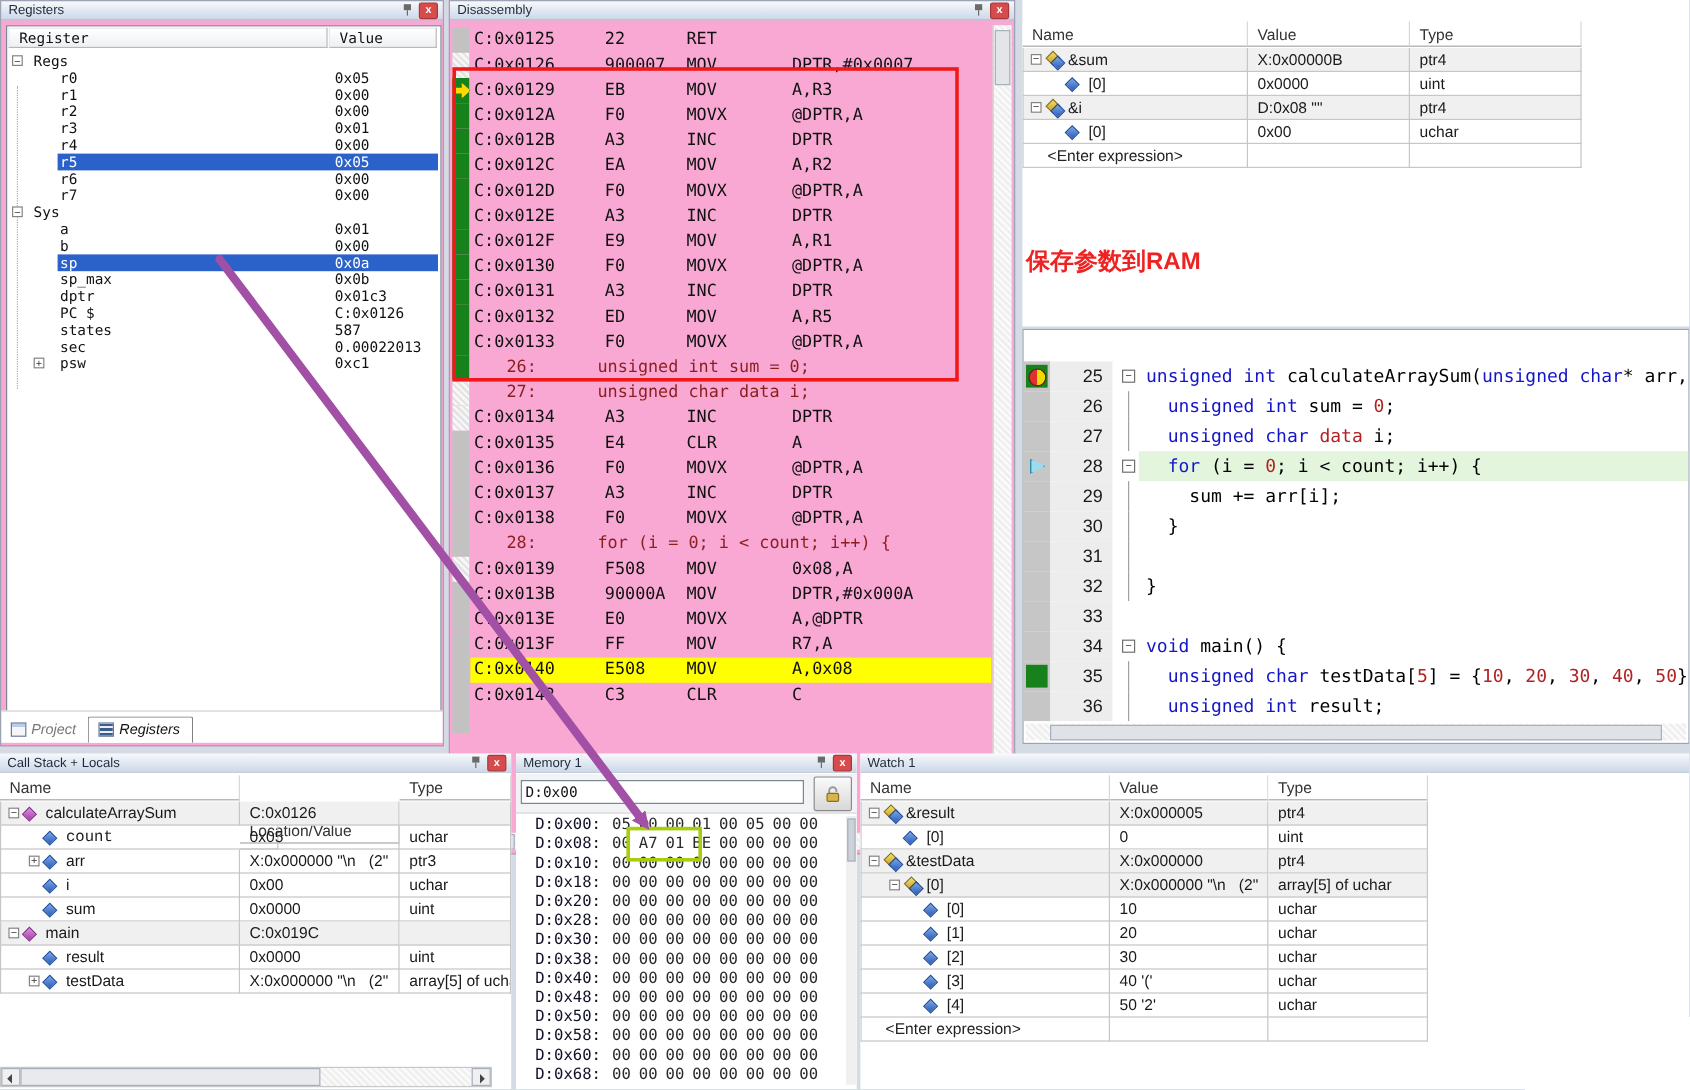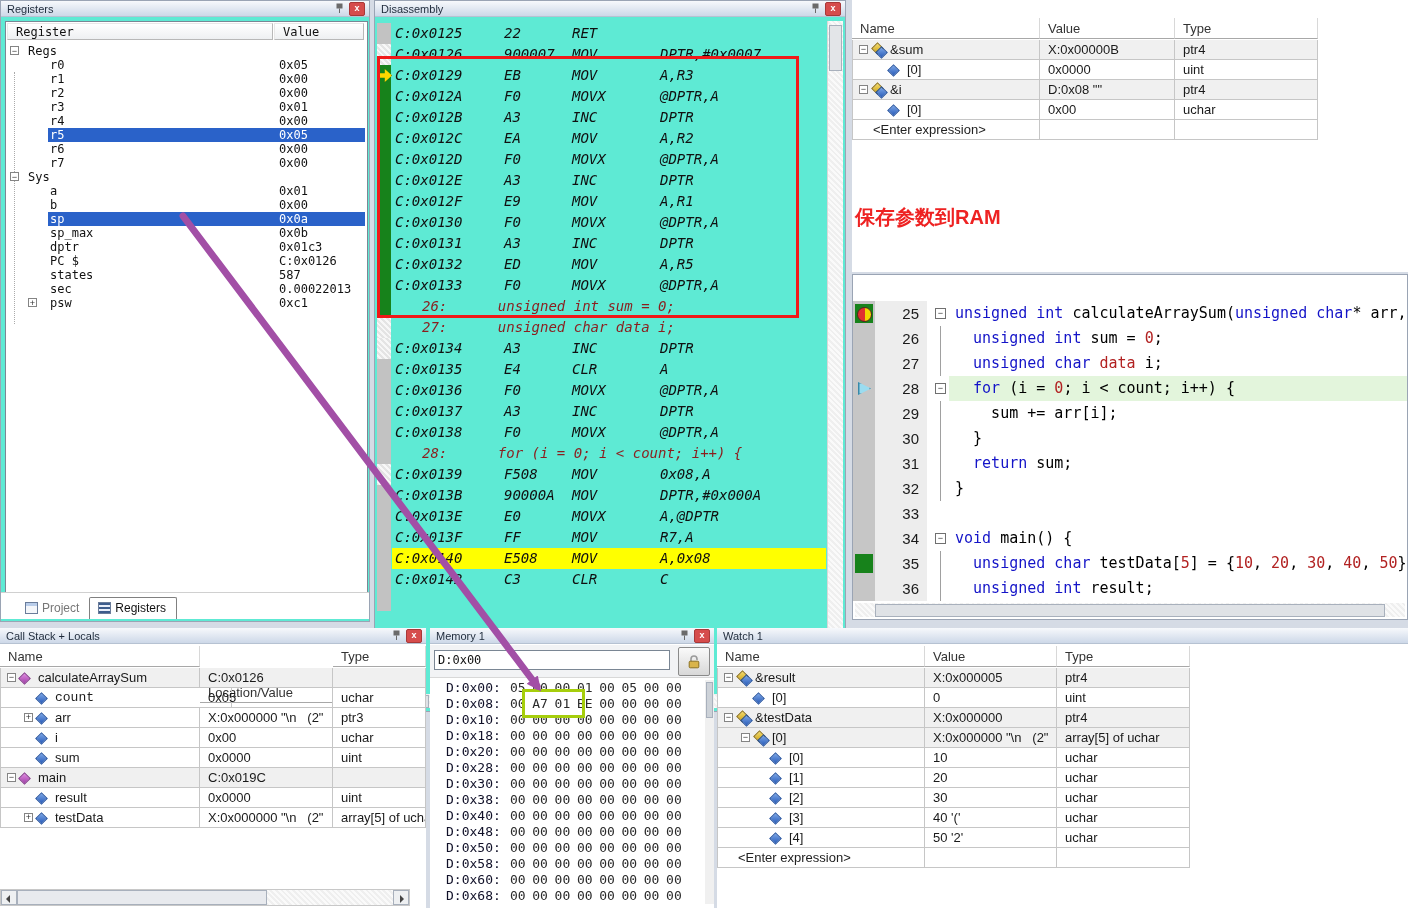--- a/index.html
+++ b/index.html
@@ -1,17 +1,17 @@
 <!DOCTYPE html>
 <html><head>
 <meta charset="utf-8">
 <style>
   html,body{margin:0;padding:0;background:#d5dbe5;font-family:"Liberation Sans",sans-serif;}
   #screen{position:relative;width:1408px;height:908px;overflow:hidden;background:#d5dbe5;}
-  .panel{position:absolute;background:#5eead4;border:1px solid #9aa4b4;box-sizing:border-box;overflow:hidden;}
+  .panel{position:absolute;background:#f9a8d4;border:1px solid #9aa4b4;box-sizing:border-box;overflow:hidden;}
   .ptitle{position:absolute;left:0;top:0;right:0;height:16px;background:linear-gradient(#f7f9fc,#cdd8e8);
           border-bottom:1px solid #b6c2d2;display:flex;align-items:center;padding:0 4px;box-sizing:border-box;}
   .ptext{font-size:11px;color:#1e2a3a;padding-left:2px;flex:1;}
   .picons{display:flex;align-items:center;gap:4px;}
   .pin{width:11px;height:12px;display:inline-flex;align-items:center;justify-content:center;}
   .pclose{width:14px;height:12px;background:#d64c4c;border:1px solid #a83838;border-radius:2px;color:#fff;
           font-size:9px;font-weight:bold;line-height:10px;text-align:center;display:inline-block;}
   
   #registers{left:0;top:0;width:370px;height:622px;}
   .reg-box{position:absolute;left:4px;top:20px;width:361px;height:572px;border:1px solid #7a8694;background:#fff;overflow:hidden;}
@@ -24,37 +24,37 @@
   #reg-rows{position:absolute;left:0;top:22px;right:0;bottom:0;font-family:"DejaVu Sans Mono",monospace;font-size:12px;color:#111;}
   .reg-row{position:relative;height:14px;}
   .reg-row .xb{position:absolute;top:2px;width:9px;height:9px;border:1px solid #848484;background:#fff;
                font-size:9px;line-height:8px;text-align:center;color:#333;box-sizing:border-box;font-family:"Liberation Sans",sans-serif;}
   .reg-row .gname{position:absolute;left:22px;top:0;line-height:14px;}
   .reg-row .rname{position:absolute;left:44px;top:0;line-height:14px;z-index:1;}
   .reg-row .rval{position:absolute;left:273px;top:0;line-height:14px;z-index:1;}
   .reg-row.sel::before{content:"";position:absolute;left:42px;right:2px;top:0;bottom:0;background:#2a62c9;}
   .reg-row.sel .rname,.reg-row.sel .rval{color:#fff;}
   .reg-vguide{position:absolute;left:8px;top:50px;height:252px;border-left:1px dotted #aaa;}
-  .reg-tabs{position:absolute;left:0;bottom:2px;height:26px;right:0;background:#fff;display:flex;align-items:flex-end;padding-left:16px;border-top:1px solid #d0d0d0;}
+  .reg-tabs{position:absolute;left:0;bottom:2px;height:26px;right:0;background:#fff;display:flex;align-items:flex-end;padding-left:0;border-top:1px solid #d0d0d0;font-style:italic;}
   .rtab{display:flex;align-items:center;gap:4px;font-size:12px;color:#777;padding:3px 10px 4px 8px;}
   .rtab.active{border:1px solid #808080;border-bottom:none;background:#fff;color:#111;border-radius:2px 2px 0 0;}
   .rtab-ic{width:13px;height:12px;display:inline-block;border:1px solid #6a7c9a;background:#f4f6fa;box-sizing:border-box;}
   .rtab-ic.proj{background:linear-gradient(#b9cdea 3px,#f4f6fa 3px);}
   .rtab-ic.regs{background:repeating-linear-gradient(#3c5c8c 0 2px,#e8eefa 2px 4px);}
   
   #disassembly{left:374px;top:0;width:472px;height:712px;}
   #dis-gutter{position:absolute;left:2px;top:22px;width:14px;}
   #dis-gutter > div{height:21px;position:relative;}
   .g-gray{background:#c2c2c2;}
   .g-green{background:#17821b;}
   .g-hatch{background:repeating-linear-gradient(45deg,#e4e4e4 0 2px,#f7f7f7 2px 4px);}
   .pc-arrow{position:absolute;left:0;top:4px;width:15px;height:13px;background:#ffd800;z-index:3;
             clip-path:polygon(0 32%,52% 32%,52% 0,100% 50%,52% 100%,52% 68%,0 68%);box-shadow:inset 0 0 0 1px #8a7000;}
   #dis-rows{position:absolute;left:17px;top:22px;right:19px;font-family:"DejaVu Sans Mono",monospace;font-size:14px;color:#101010;}
-  .dis-row{position:relative;height:21px;line-height:21px;white-space:pre;overflow:hidden;font-style:italic;}
+  .dis-row{position:relative;height:21px;line-height:21px;white-space:pre;overflow:hidden;}
   .dis-row.hl{background:#ffff00;}
   .dis-row .da{position:absolute;left:3px;}
   .dis-row .do{position:absolute;left:112px;}
   .dis-row .dm{position:absolute;left:180px;}
   .dis-row .dr{position:absolute;left:268px;}
   .dis-row .ds{position:absolute;left:30px;color:#8b1e1e;}
   .vsb{position:absolute;right:2px;top:20px;width:15px;bottom:20px;background:repeating-linear-gradient(45deg,#efefef 0 2px,#fafafa 2px 4px);border-left:1px solid #d8d8d8;}
   .vsb .thumb{position:absolute;left:1px;right:1px;top:4px;height:44px;background:#e3e5e8;border:1px solid #a8b0bc;}
   .hsb{position:absolute;left:2px;right:19px;bottom:3px;height:14px;background:repeating-linear-gradient(45deg,#efefef 0 2px,#fafafa 2px 4px);}
   .hsb .thumb{position:absolute;top:1px;height:11px;background:#dfe2e6;border:1px solid #a8b0bc;}
@@ -427,21 +427,20 @@
             <span class="guide"></span>
           </div>
           <div class="ecode"><span class="t-p">  }</span></div>
         </div>
         <div class="eline">
           <div class="em"></div>
           <div class="eno">31</div>
           <div class="efold">
             <span class="guide"></span>
           </div>
-          <div class="ecode"><span class="t-p">  </span><span class="t-k">return</span><span class="t-p"> sum;</span></div>
         </div>
         <div class="eline">
           <div class="em"></div>
           <div class="eno">32</div>
           <div class="efold">
             <span class="guide"></span>
           </div>
           <div class="ecode"><span class="t-p">}</span></div>
         </div>
         <div class="eline">

